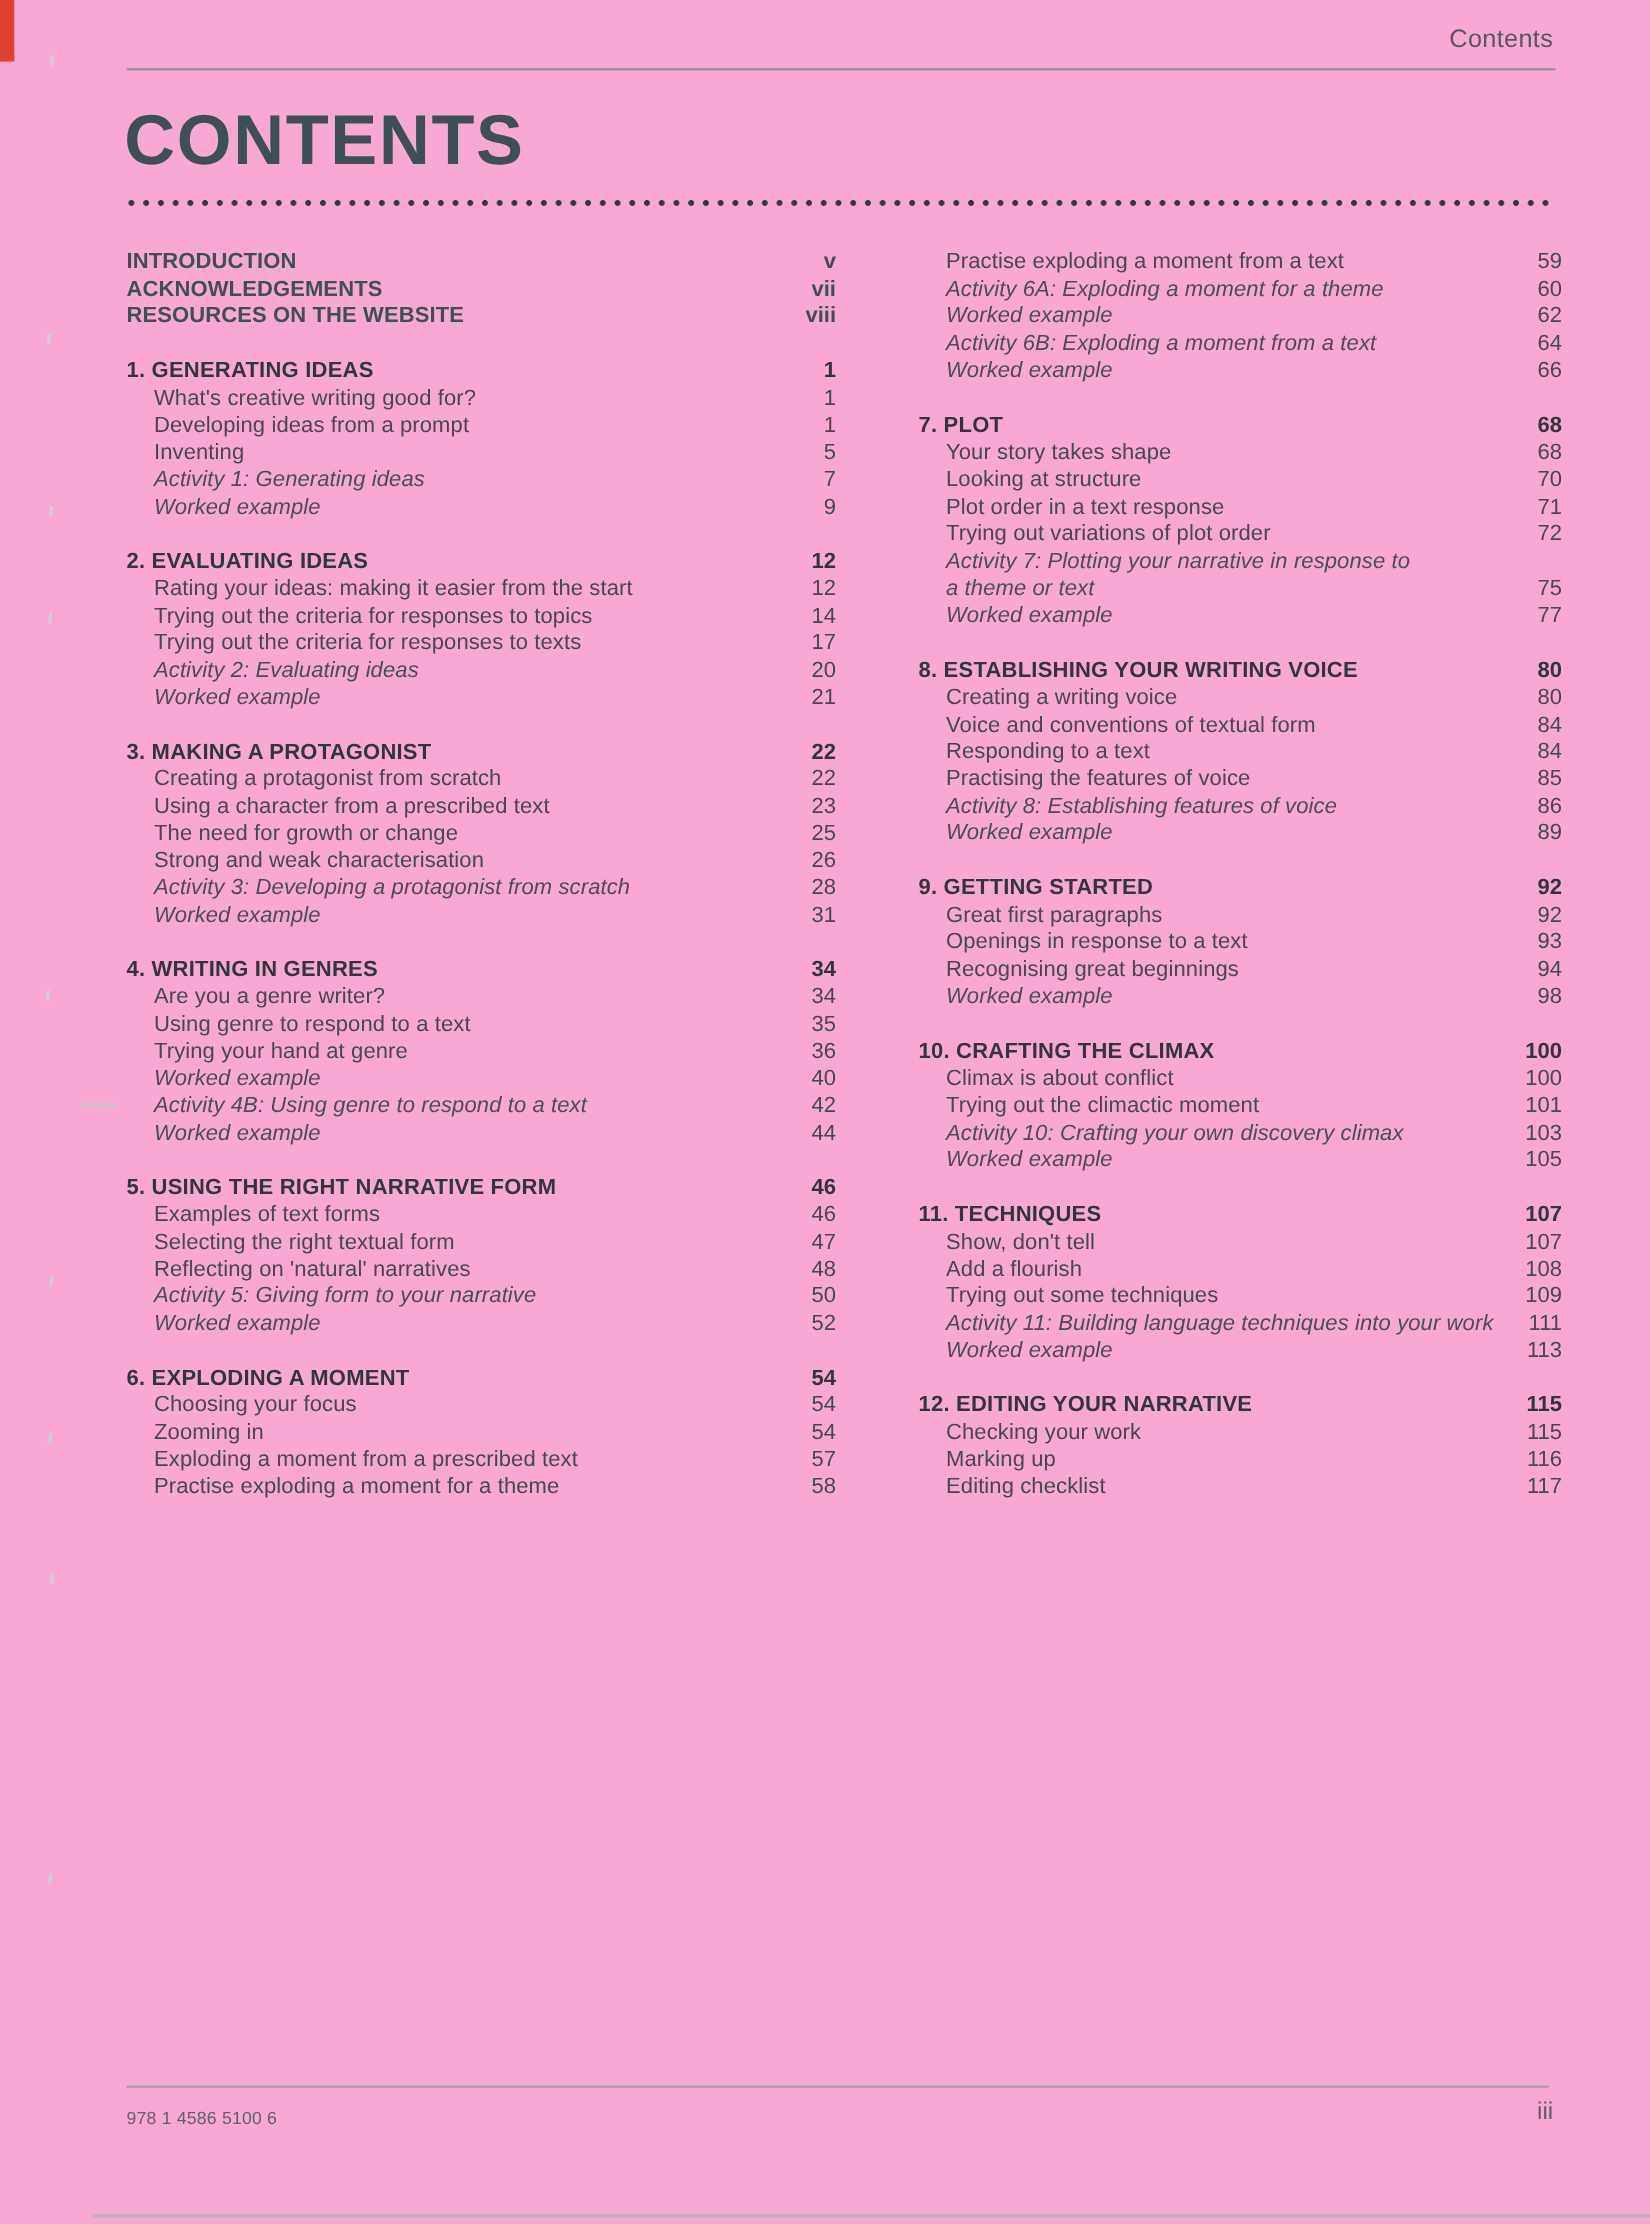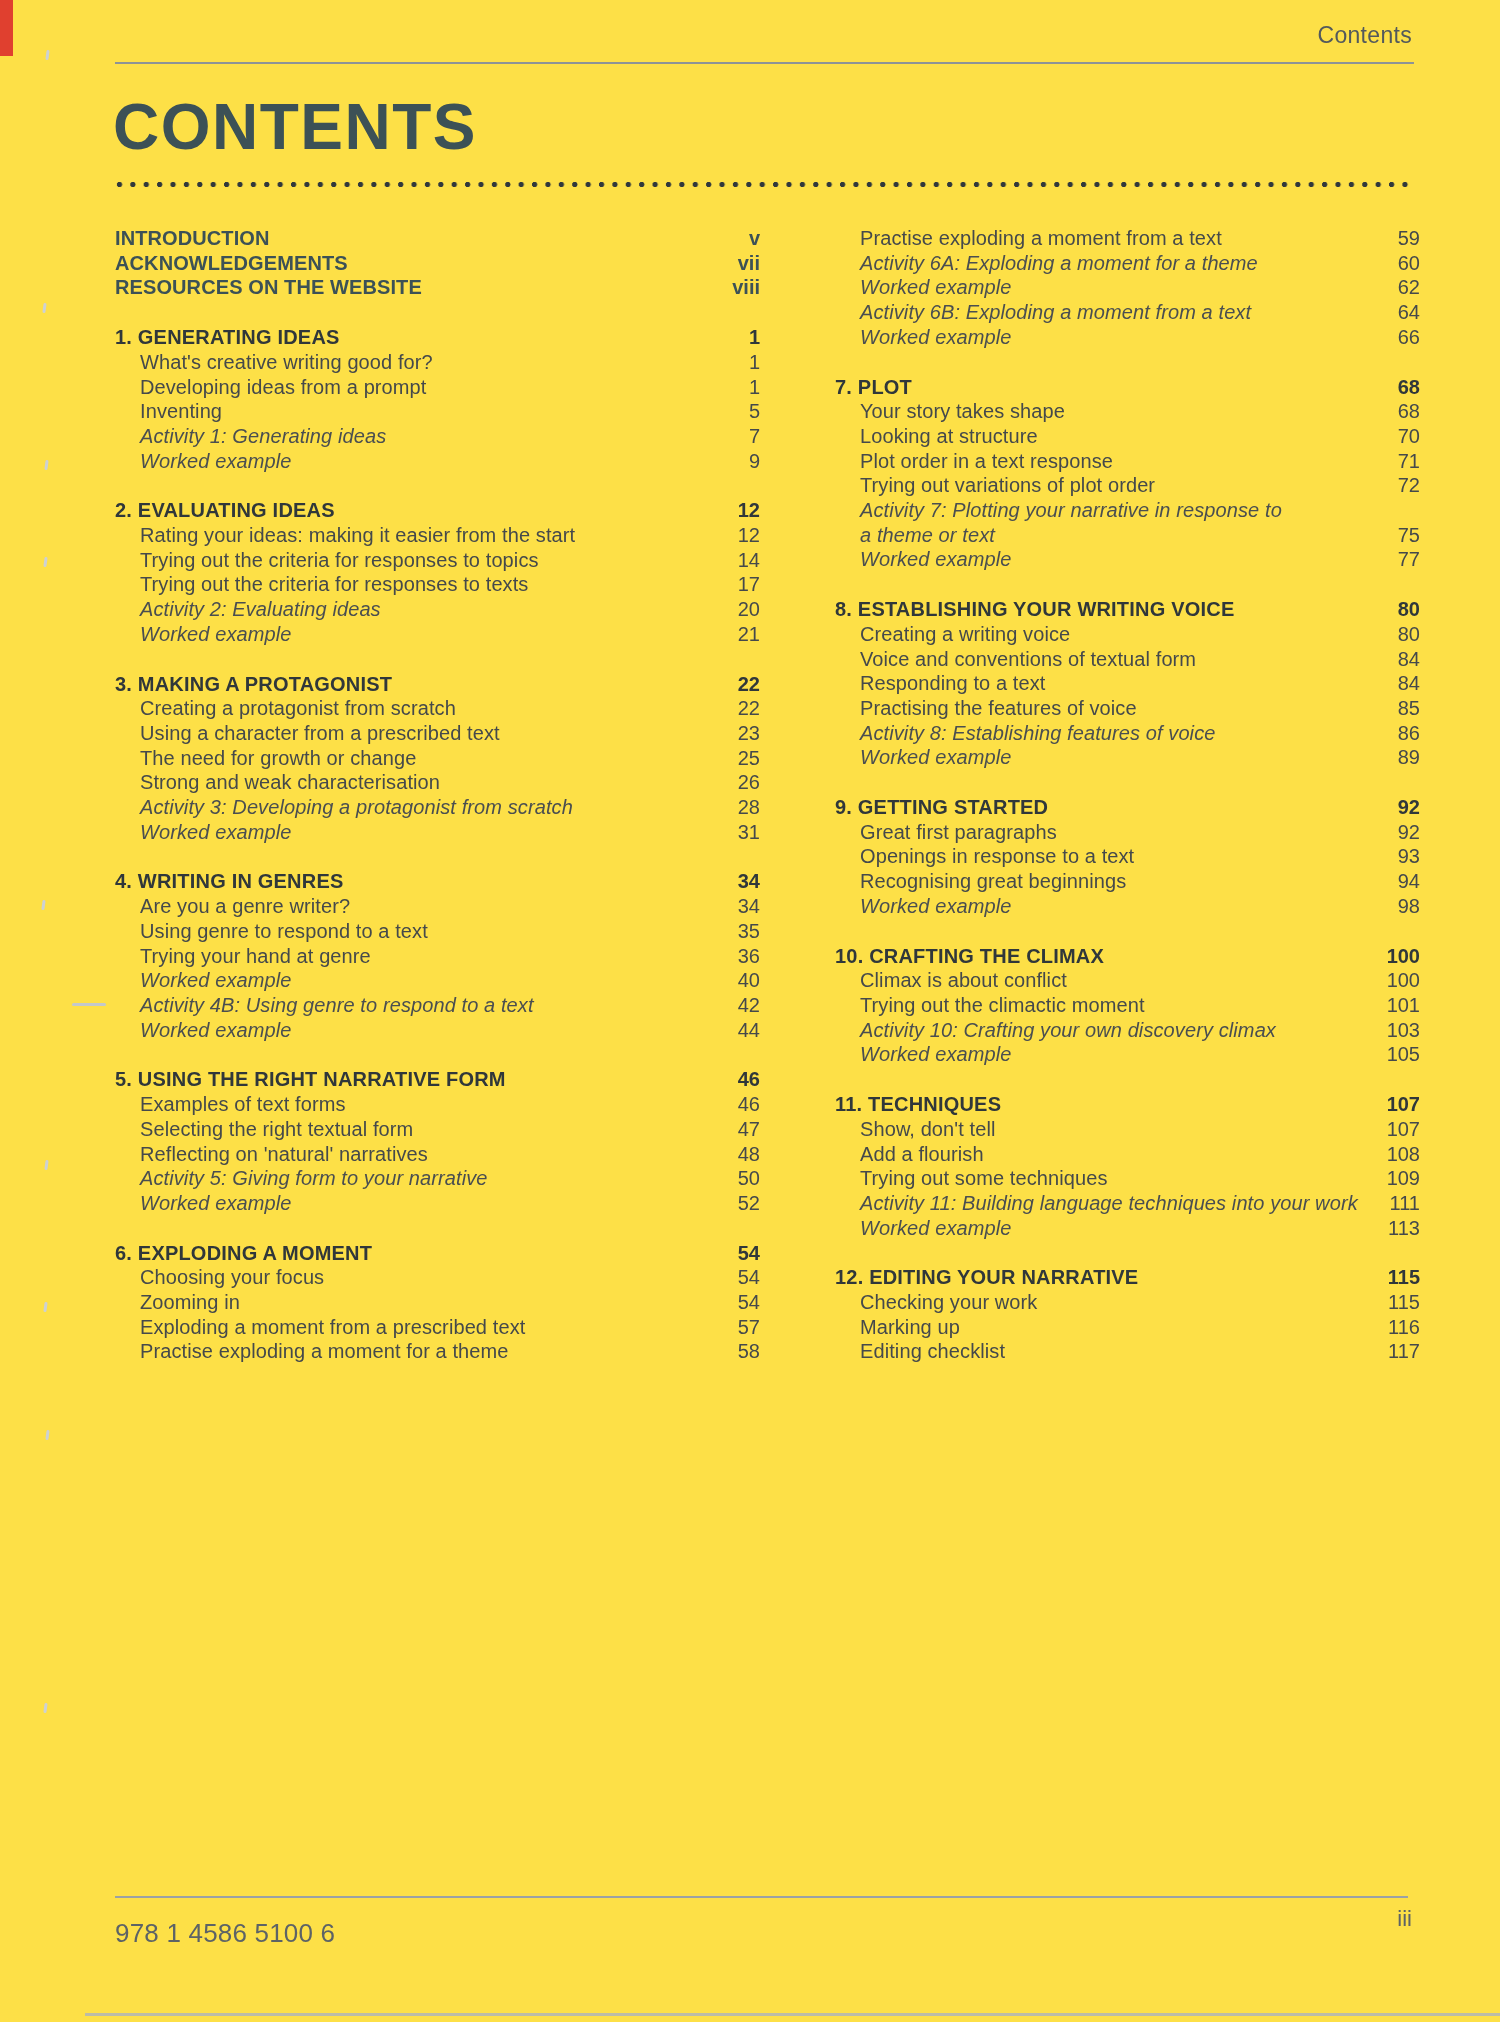--- a/index.html
+++ b/index.html
@@ -1,19 +1,19 @@
 <!DOCTYPE html>
 <html><head>
 <meta charset="utf-8">
 <style>
   html,body{margin:0;padding:0;background:#e8e8e8;}
   .page{
     position:relative;
     width:1500px;height:2022px;
-    background:#fde047;
+    background:#f9a8d4;
     font-family:"Liberation Sans","DejaVu Sans",sans-serif;
     overflow:hidden;
     margin:0 auto;
   }
   
   .page-header-title{
     position:absolute;top:22px;right:88px;
     font-size:23px;color:#53595c;letter-spacing:0.3px;
   }
   .header-rule{
@@ -51,21 +51,21 @@
   .entry-page{color:#45494b;text-align:right;white-space:nowrap;padding-left:10px;}
   .front-matter-row .entry-label{padding-left:0;font-weight:700;color:#3c5156;}
   .front-matter-row .entry-page{font-weight:700;color:#3c5156;}
   
   .footer-rule{
     position:absolute;top:1896px;left:115px;width:1293px;height:2px;
     background:#9ba1a4;
   }
   .footer-isbn{
     position:absolute;top:1918px;left:115px;
-    font-size:26px;color:#5d6366;letter-spacing:0.2px;
+    font-size:16px;color:#5d6366;letter-spacing:0.2px;
   }
   .footer-folio{
     position:absolute;top:1906px;right:88px;
     font-size:22px;color:#5d6366;
   }
   
   .scan-red-mark{
     position:absolute;top:0;left:0;width:13px;height:56px;
     background:#e0402f;
   }

